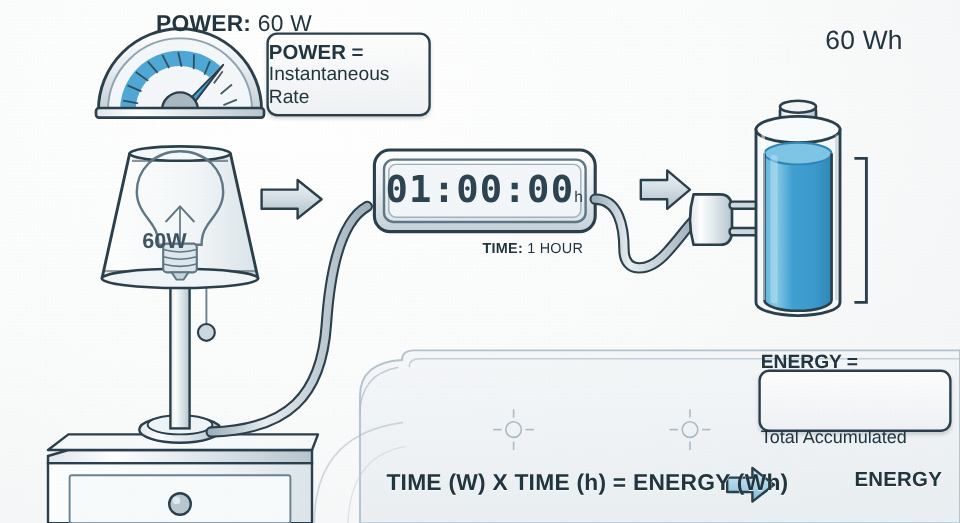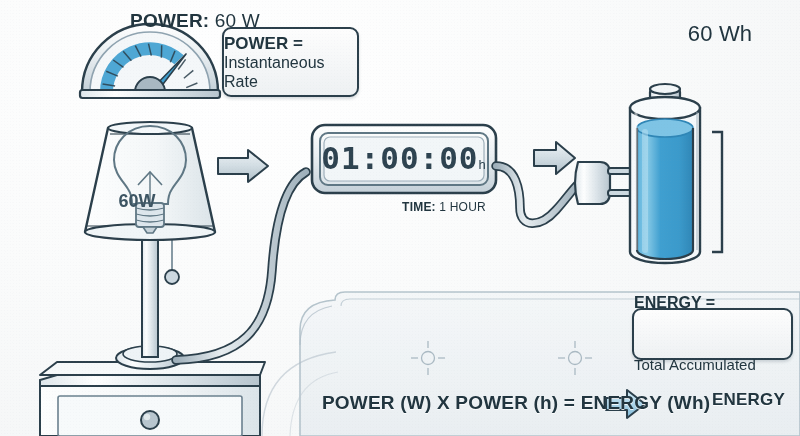--- a/index.html
+++ b/index.html
@@ -317,17 +317,17 @@
 
   <div class="txt hdr center" id="energy-heading">
     <span class="val">60 Wh</span>
   </div>
 
   <div class="callout" id="callout-energy">
     <div class="l1">ENERGY =</div>
     <div class="l2">Total Accumulated</div>
   </div>
 
-  <div class="txt" id="formula">POWER (W) X POWER (h) = ENERGY (Wh)</div>
+  <div class="txt" id="formula">TIME (W) X TIME (h) = ENERGY (Wh)</div>
   <div class="txt" id="energy-word">ENERGY</div>
 
   <div id="grain"></div>
 </div>
 
 </body></html>

